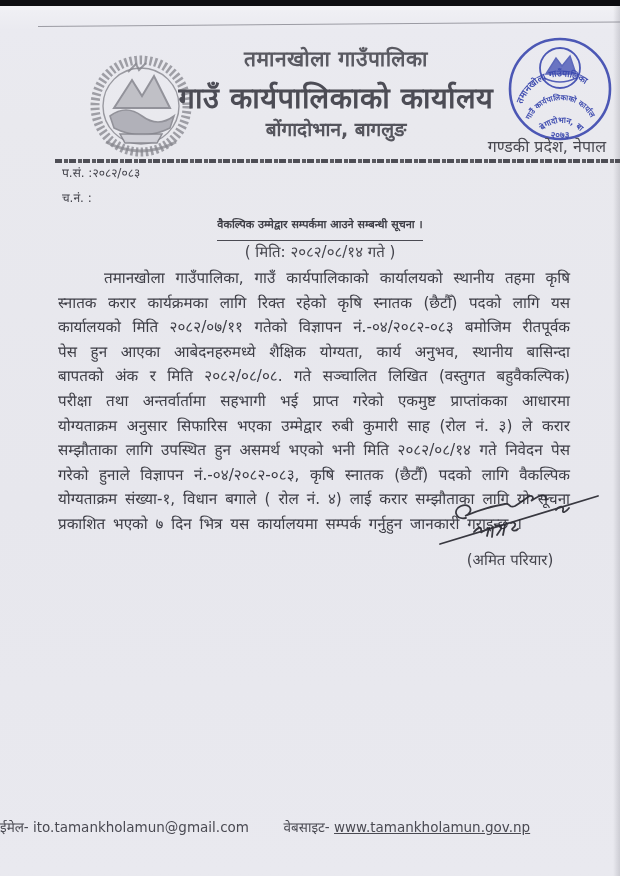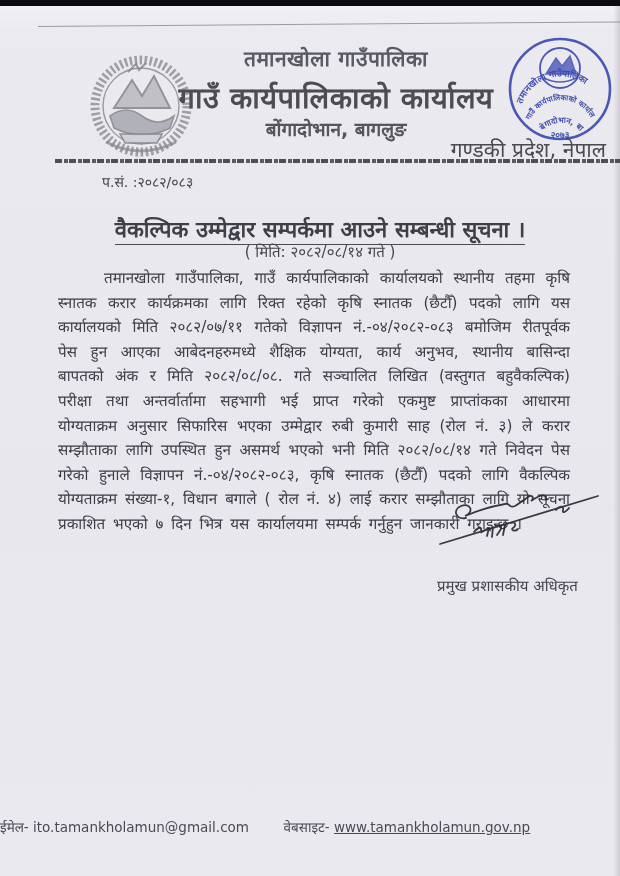--- a/index.html
+++ b/index.html
@@ -17,29 +17,29 @@
   .paper-edge{position:absolute;top:26px;left:38px;width:582px;height:1px;background:#9b9ba3;transform:rotate(-0.45deg);transform-origin:left center;}
   .right-shade{position:absolute;top:6px;right:0;width:7px;height:870px;background:linear-gradient(90deg,rgba(0,0,0,0),rgba(120,120,130,.25));}
 
   
   .emblem{position:absolute;left:76px;top:46px;width:130px;height:126px;}
   .head-center{position:absolute;left:168px;top:44px;width:336px;text-align:center;color:#56565e;}
   .head-muni{font-size:21px;font-weight:bold;letter-spacing:.5px;color:#5a5a62;}
   .head-office{font-size:29px;font-weight:bold;margin-top:5px;color:#4c4c55;letter-spacing:.5px;}
   .head-addr{font-size:19px;font-weight:bold;color:#55555d;}
   .seal{position:absolute;left:506px;top:34px;width:108px;height:110px;opacity:.92;}
-  .province{position:absolute;right:14px;top:135px;font-size:21px;color:#4a4a52;margin-left:48px;}
+  .province{position:absolute;right:14px;top:135px;font-size:16px;color:#4a4a52;margin-left:48px;}
 
   .rule{position:absolute;left:55px;right:0;top:159px;height:4px;
     background:repeating-linear-gradient(90deg,#4e4e55 0 7px,rgba(0,0,0,0) 7px 9px,#5a5a60 9px 13px,rgba(0,0,0,0) 13px 14px);}
 
-  .refs{position:absolute;left:62px;top:170px;font-size:14px;color:#44444c;line-height:25px;margin-left:40px;}
+  .refs{position:absolute;left:62px;top:161px;font-size:12px;color:#44444c;line-height:25px;}
 
   .notice-title-wrap{position:absolute;left:60px;top:213px;width:520px;text-align:center;}
-  .notice-title{font-size:22px;font-weight:bold;color:#3f3f47;border-bottom:1.5px solid #4a4a52;padding-bottom:2px;}
+  .notice-title{font-size:11px;font-weight:bold;color:#3f3f47;border-bottom:1.5px solid #4a4a52;padding-bottom:9px;}
   .notice-date{position:absolute;left:60px;top:241px;width:520px;text-align:center;font-size:15px;color:#45454d;}
 
   .body-text{
     position:absolute;left:58px;right:50px;top:266px;
     font-size:15.2px;line-height:24.6px;color:#3d3d45;
     text-align:justify;text-indent:46px;word-spacing:3px;
   }
 
   .sig-scribble{position:absolute;left:438px;top:490px;width:165px;height:58px;}
   .sig-name{position:absolute;left:420px;top:549px;width:180px;text-align:center;font-size:15px;color:#44444c;}
@@ -96,39 +96,40 @@
       <text x="54" y="104" text-anchor="middle" font-size="9">२०७३</text>
     </g>
   </svg>
 
   <div class="province">गण्डकी प्रदेश, नेपाल</div>
 
   <div class="rule"></div>
 
   <div class="refs">
     <div>प.सं. :२०८२/०८३</div>
+    <div>च.नं. :</div>
   </div>
 
   <div class="notice-title-wrap">
     <span class="notice-title">वैकल्पिक उम्मेद्वार सम्पर्कमा आउने सम्बन्धी सूचना ।</span>
   </div>
   <div class="notice-date">( मिति: २०८२/०८/१४ गते )</div>
 
   <div class="body-text">तमानखोला गाउँपालिका, गाउँ कार्यपालिकाको कार्यालयको स्थानीय तहमा कृषि स्नातक करार कार्यक्रमका लागि रिक्त रहेको कृषि स्नातक (छैटौँ) पदको लागि यस कार्यालयको मिति २०८२/०७/११ गतेको विज्ञापन नं.-०४/२०८२-०८३ बमोजिम रीतपूर्वक पेस हुन आएका आबेदनहरुमध्ये शैक्षिक योग्यता, कार्य अनुभव, स्थानीय बासिन्दा बापतको अंक र मिति २०८२/०८/०८. गते सञ्चालित लिखित (वस्तुगत बहुवैकल्पिक) परीक्षा तथा अन्तर्वार्तामा सहभागी भई प्राप्त गरेको एकमुष्ट प्राप्तांकका आधारमा योग्यताक्रम अनुसार सिफारिस भएका उम्मेद्वार रुबी कुमारी साह (रोल नं. ३) ले करार सम्झौताका लागि उपस्थित हुन असमर्थ भएको भनी मिति २०८२/०८/१४ गते निवेदन पेस गरेको हुनाले विज्ञापन नं.-०४/२०८२-०८३, कृषि स्नातक (छैटौँ) पदको लागि वैकल्पिक योग्यताक्रम संख्या-१, विधान बगाले ( रोल नं. ४) लाई करार सम्झौताका लागि यो सूचना प्रकाशित भएको ७ दिन भित्र यस कार्यालयमा सम्पर्क गर्नुहुन जानकारी गराइन्छ ।</div>
 
   <svg class="sig-scribble" viewBox="0 0 165 58">
     <g stroke="#26262e" fill="none" stroke-width="1.8" stroke-linecap="round" opacity=".9">
       <path d="M28 28 c-10 2 -14 -8 -5 -12 c9 -4 14 6 4 10 c14 -6 28 -10 40 -12 c6 -1 4 5 10 2 c5 -3 9 -6 13 -9 c4 -3 7 1 3 4 c6 -4 11 -7 14 -5 c2 2 -1 5 3 3"></path>
       <path d="M36 42 c4 -5 8 -6 7 -1 c-1 4 4 -2 8 -3 l-2 8 m6 -9 l-1 10 m4 -11 c3 -1 6 -1 5 3 l-4 6 m8 -10 l-2 10 m8 -12 c4 -2 6 2 2 5 c-3 2 2 4 5 1"></path>
       <path d="M2 54 L160 6"></path>
       <path d="M118 20 c3 -4 8 -5 7 0 c-1 4 3 2 6 -2"></path>
     </g>
   </svg>
 
-  <div class="sig-title">प्रमुख प्रशासकीय अधिकृत</div>
+  <div class="sig-name">(अमित परियार)</div>
 
   <div class="footer">
     <span>ईमेल-</span>
     <span>ito.tamankholamun@gmail.com</span>
     <span class="gap"></span>
     <span>वेबसाइट-</span>
     <span class="site">www.tamankholamun.gov.np</span>
   </div>
 
 </div>

